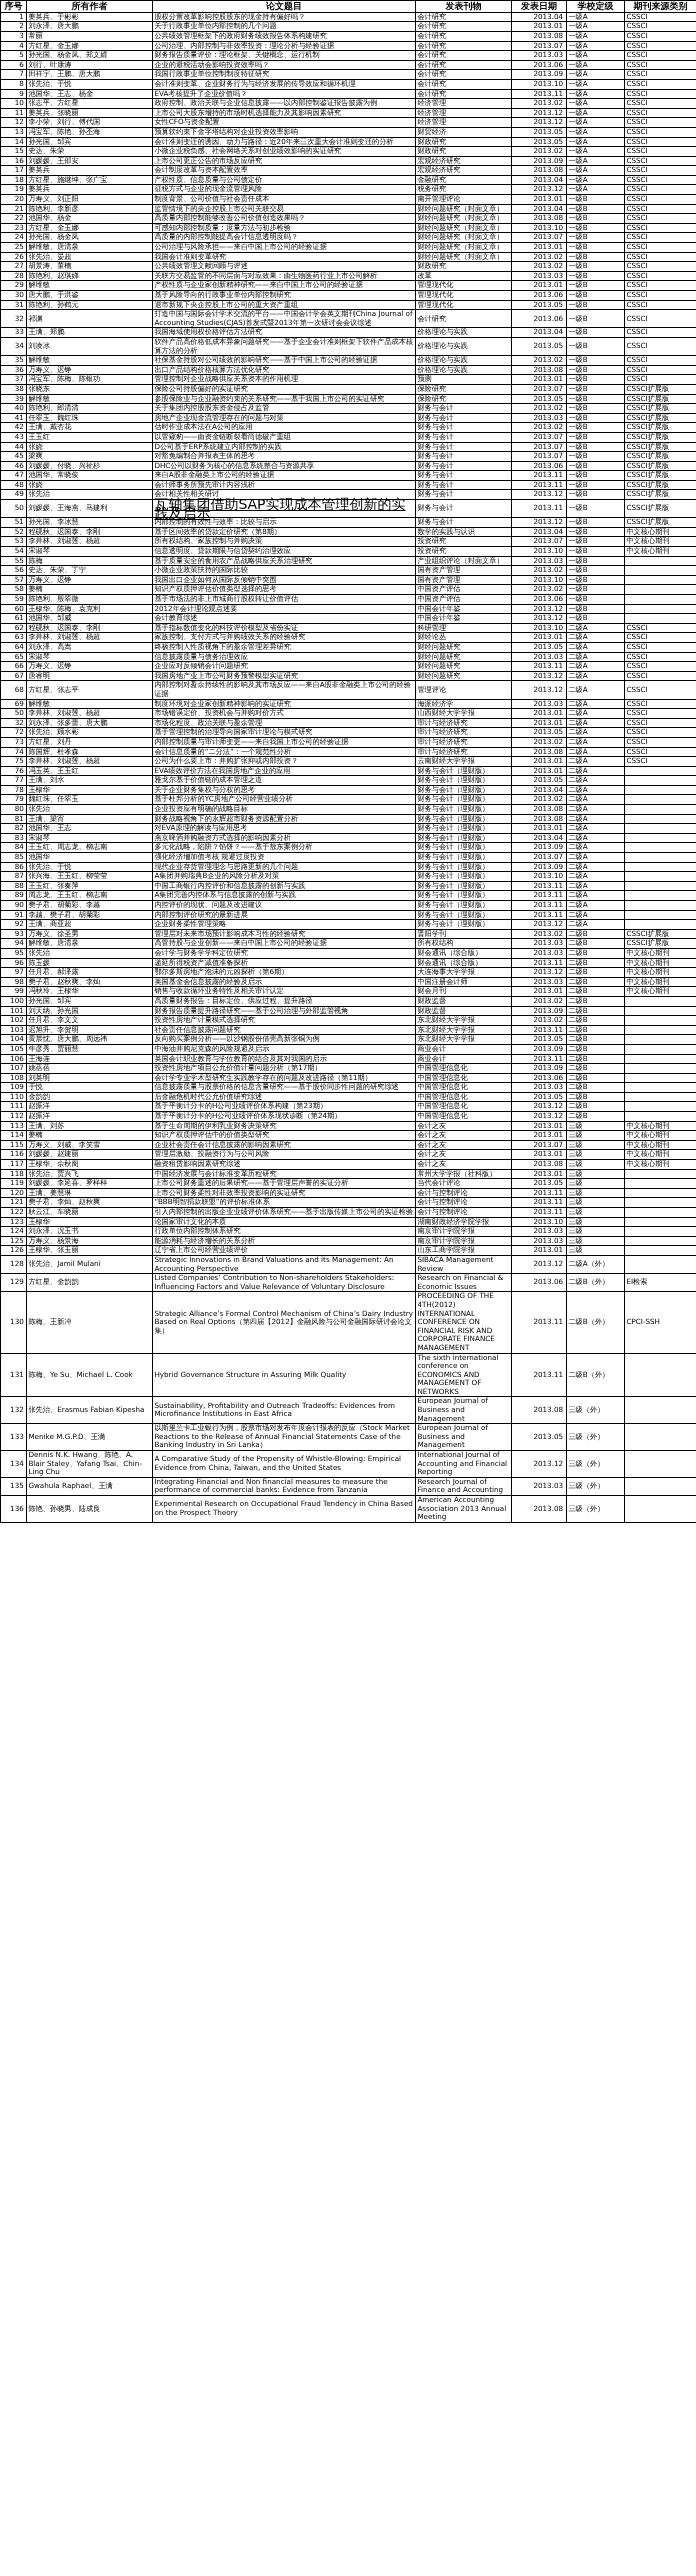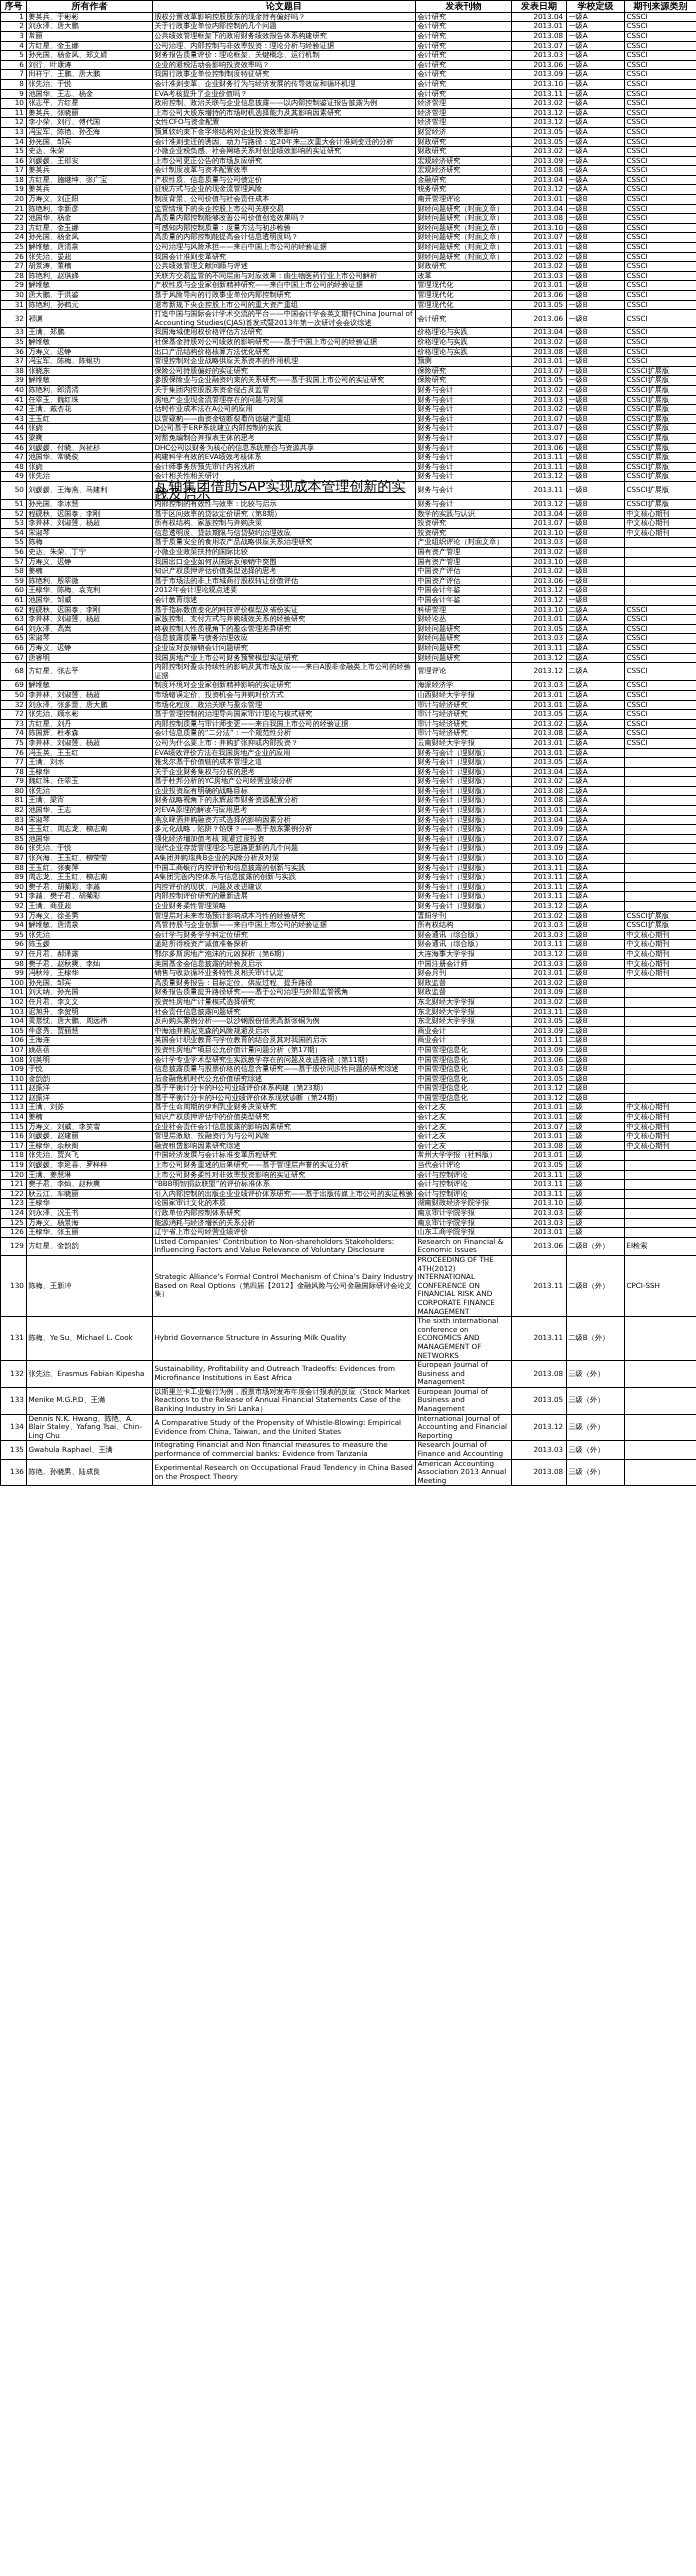--- a/index.html
+++ b/index.html
@@ -333,20 +333,29 @@
         <tr>
           <td class="c0">33</td>
           <td class="c1">王满、郑鹏</td>
           <td class="c2">我国海域使用权价格评估方法研究</td>
           <td class="c3">价格理论与实践</td>
           <td class="c4">2013.04</td>
           <td class="c5">一级B</td>
           <td class="c6">CSSCI</td>
         </tr>
         <tr>
+          <td class="c0">34</td>
+          <td class="c1">刘凌冰</td>
+          <td class="c2">软件产品高价格低成本异象问题研究——基于企业会计准则框架下软件产品成本核算方法的分析</td>
+          <td class="c3">价格理论与实践</td>
+          <td class="c4">2013.05</td>
+          <td class="c5">一级B</td>
+          <td class="c6">CSSCI</td>
+        </tr>
+        <tr>
           <td class="c0">35</td>
           <td class="c1">解维敏</td>
           <td class="c2">社保基金持股对公司绩效的影响研究——基于中国上市公司的经验证据</td>
           <td class="c3">价格理论与实践</td>
           <td class="c4">2013.02</td>
           <td class="c5">一级B</td>
           <td class="c6">CSSCI</td>
         </tr>
         <tr>
           <td class="c0">36</td>
@@ -443,21 +452,21 @@
           <td class="c1">刘媛媛、付晓、兴祉杉</td>
           <td class="c2">DHC公司以财务为核心的信息系统整合与资源共享</td>
           <td class="c3">财务与会计</td>
           <td class="c4">2013.06</td>
           <td class="c5">一级B</td>
           <td class="c6">CSSCI扩展版</td>
         </tr>
         <tr>
           <td class="c0">47</td>
           <td class="c1">池国华、常晓俊</td>
-          <td class="c2">构建科学有效的EVA绩效考核体系</td>
+          <td class="c2">来自A股非金融类上市公司的经验证据</td>
           <td class="c3">财务与会计</td>
           <td class="c4">2013.11</td>
           <td class="c5">一级B</td>
           <td class="c6">CSSCI扩展版</td>
         </tr>
         <tr>
           <td class="c0">48</td>
           <td class="c1">张娆</td>
           <td class="c2">会计师事务所预先审计内容浅析</td>
           <td class="c3">财务与会计</td>
@@ -1158,20 +1167,29 @@
           <td class="c5">三级</td>
           <td class="c6"></td>
         </tr>
         <tr>
           <td class="c0">126</td>
           <td class="c1">王棣华、张玉丽</td>
           <td class="c2">辽宁省上市公司经营业绩评价</td>
           <td class="c3">山东工商学院学报</td>
           <td class="c4">2013.01</td>
           <td class="c5">三级</td>
+          <td class="c6"></td>
+        </tr>
+        <tr>
+          <td class="c0">128</td>
+          <td class="c1">张先治、Jamil Mulani</td>
+          <td class="c2">Strategic Innovations in Brand Valuations and its Management: An Accounting Perspective</td>
+          <td class="c3">SIBACA Management Review</td>
+          <td class="c4">2013.12</td>
+          <td class="c5">二级A（外）</td>
           <td class="c6"></td>
         </tr>
         <tr>
           <td class="c0">129</td>
           <td class="c1">方红星、金韵韵</td>
           <td class="c2">Listed Companies’ Contribution to Non-shareholders Stakeholders: Influencing Factors and Value Relevance of Voluntary Disclosure</td>
           <td class="c3">Research on Financial &amp; Economic Issues</td>
           <td class="c4">2013.06</td>
           <td class="c5">二级B（外）</td>
           <td class="c6">EI检索</td>

